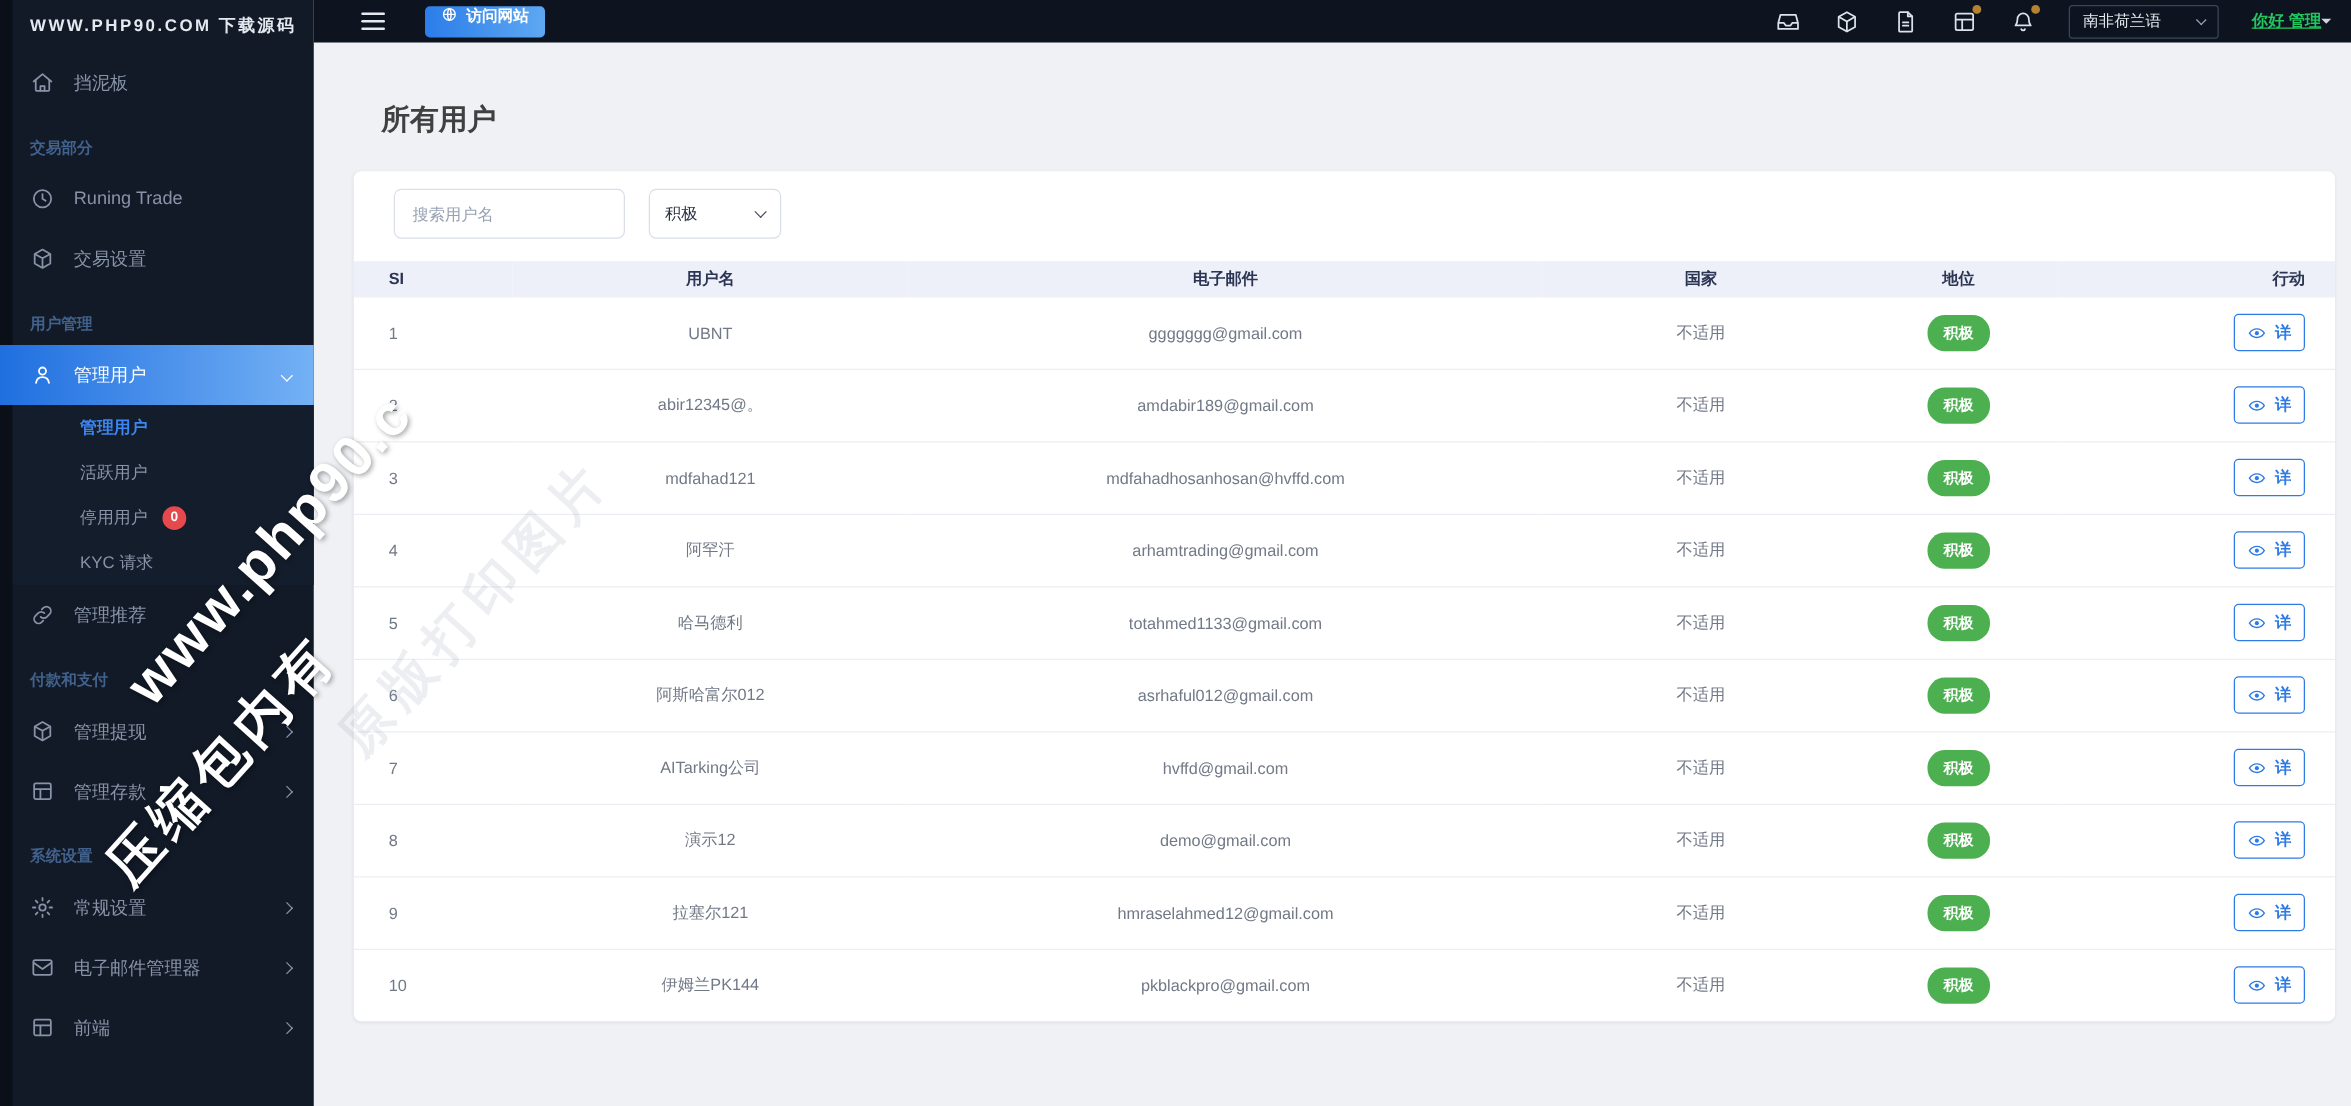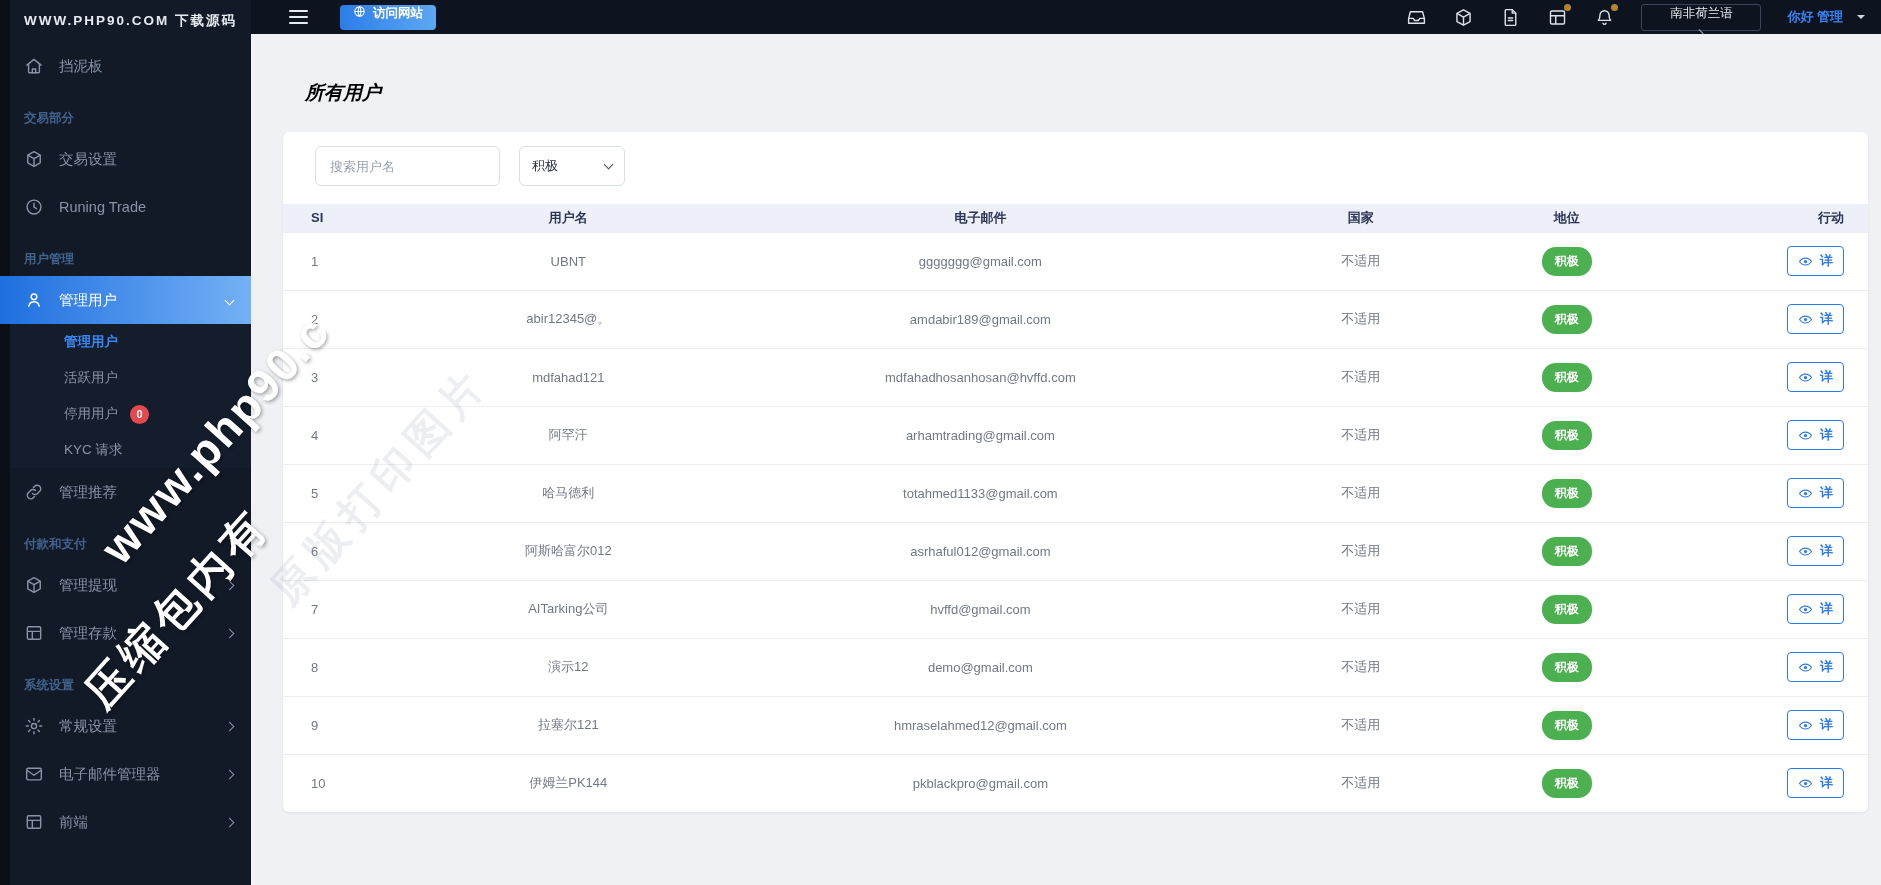--- a/index.html
+++ b/index.html
@@ -59,28 +59,28 @@
     font-family:inherit;
   }
   .visit-btn .globe svg { width:13px; height:13px; display:block; }
   .top-right { margin-left:auto; display:flex; align-items:center; gap:26px; padding-right:16px; }
   .tb-icon { position:relative; width:21px; height:21px; color:#dde2ea; cursor:pointer; }
   .tb-icon svg { width:21px; height:21px; display:block; }
   .dot { position:absolute; top:-3px; right:-3px; width:7px; height:7px; border-radius:50%; background:#b5832f; }
   .lang-box {
     min-width:120px; height:27px; border:1px solid #3a4558; border-radius:3px;
     display:flex; align-items:center; justify-content:space-between; gap:12px;
-    padding:0 10px; color:#e8ebf1; font-size:12.5px; cursor:pointer;flex-direction:column;
+    padding:0 10px; color:#e8ebf1; font-size:12.5px; cursor:pointer;
   }
   .lang-box .chev { width:6px; height:6px; color:#9aa5b6; margin-top:-3px; }
-  .greeting { color:#3b82f6; font-size:13px; font-weight:bold; display:flex; align-items:center; gap:14px; cursor:pointer; white-space:nowrap; }
+  .greeting { color:#22c55e; font-size:13px; font-weight:bold; display:flex; align-items:center; gap:0; cursor:pointer; white-space:nowrap;text-decoration:underline; }
   .caret { width:0; height:0; border-left:4px solid transparent; border-right:4px solid transparent; border-top:4px solid #cfd6e0; }
   
   main { position:absolute; left:251px; top:34px; right:0; bottom:0; padding:46px 13px 0 32px; }
-  .page-title { margin-left:22px; font-size:19px; color:#000000; font-weight:bold;font-style:italic; }
+  .page-title { margin-left:22px; font-size:23px; color:#404040; font-weight:bold; }
   .card {
     margin-top:26px; background:#fff; border-radius:6px;
     box-shadow:0 1px 3px rgba(20,30,60,.07); overflow:hidden;
   }
   .filters { display:flex; gap:19px; align-items:center; padding:14px 0 18px 32px; }
   .filters input {
     width:185px; height:40px; border:1px solid #d9dee9; border-radius:6px;
     padding:0 14px; font-size:13px; color:#333; outline:none; font-family:inherit;
   }
   .filters input::placeholder { color:#98a1b3; }
@@ -122,35 +122,35 @@
               <path d="M3.5 11 12 4l8.5 7"></path>
               <path d="M5.5 9.5V19a1 1 0 0 0 1 1h11a1 1 0 0 0 1-1V9.5"></path>
               <path d="M10 20v-4.5h4V20"></path>
             </svg>
           </span>
           <span class="lbl">挡泥板</span>
         </div>
         <div class="s-section">交易部分</div>
         <div class="s-item">
           <span class="ic">
+            <svg viewBox="0 0 24 24" fill="none" stroke="currentColor" stroke-width="1.7" stroke-linecap="round">
+              <circle cx="12" cy="12" r="8.3"></circle>
+              <path d="M12 7.5V12l3 2"></path>
+            </svg>
+          </span>
+          <span class="lbl">Runing Trade</span>
+        </div>
+        <div class="s-item">
+          <span class="ic">
             <svg viewBox="0 0 24 24" fill="none" stroke="currentColor" stroke-width="1.7" stroke-linejoin="round">
               <path d="M12 3.2 19.5 7.4v9.2L12 20.8 4.5 16.6V7.4L12 3.2z"></path>
               <path d="M4.5 7.4 12 11.6l7.5-4.2M12 11.6v9"></path>
             </svg>
           </span>
           <span class="lbl">交易设置</span>
-        </div>
-        <div class="s-item">
-          <span class="ic">
-            <svg viewBox="0 0 24 24" fill="none" stroke="currentColor" stroke-width="1.7" stroke-linecap="round">
-              <circle cx="12" cy="12" r="8.3"></circle>
-              <path d="M12 7.5V12l3 2"></path>
-            </svg>
-          </span>
-          <span class="lbl">Runing Trade</span>
         </div>
         <div class="s-section">用户管理</div>
         <div class="s-item active">
           <span class="ic">
             <svg viewBox="0 0 24 24" fill="none" stroke="currentColor" stroke-width="1.7" stroke-linecap="round">
               <circle cx="12" cy="8.2" r="3.4"></circle>
               <path d="M5.8 19.5c.6-3.6 3-5.4 6.2-5.4s5.6 1.8 6.2 5.4"></path>
             </svg>
           </span>
           <span class="lbl">管理用户</span>

